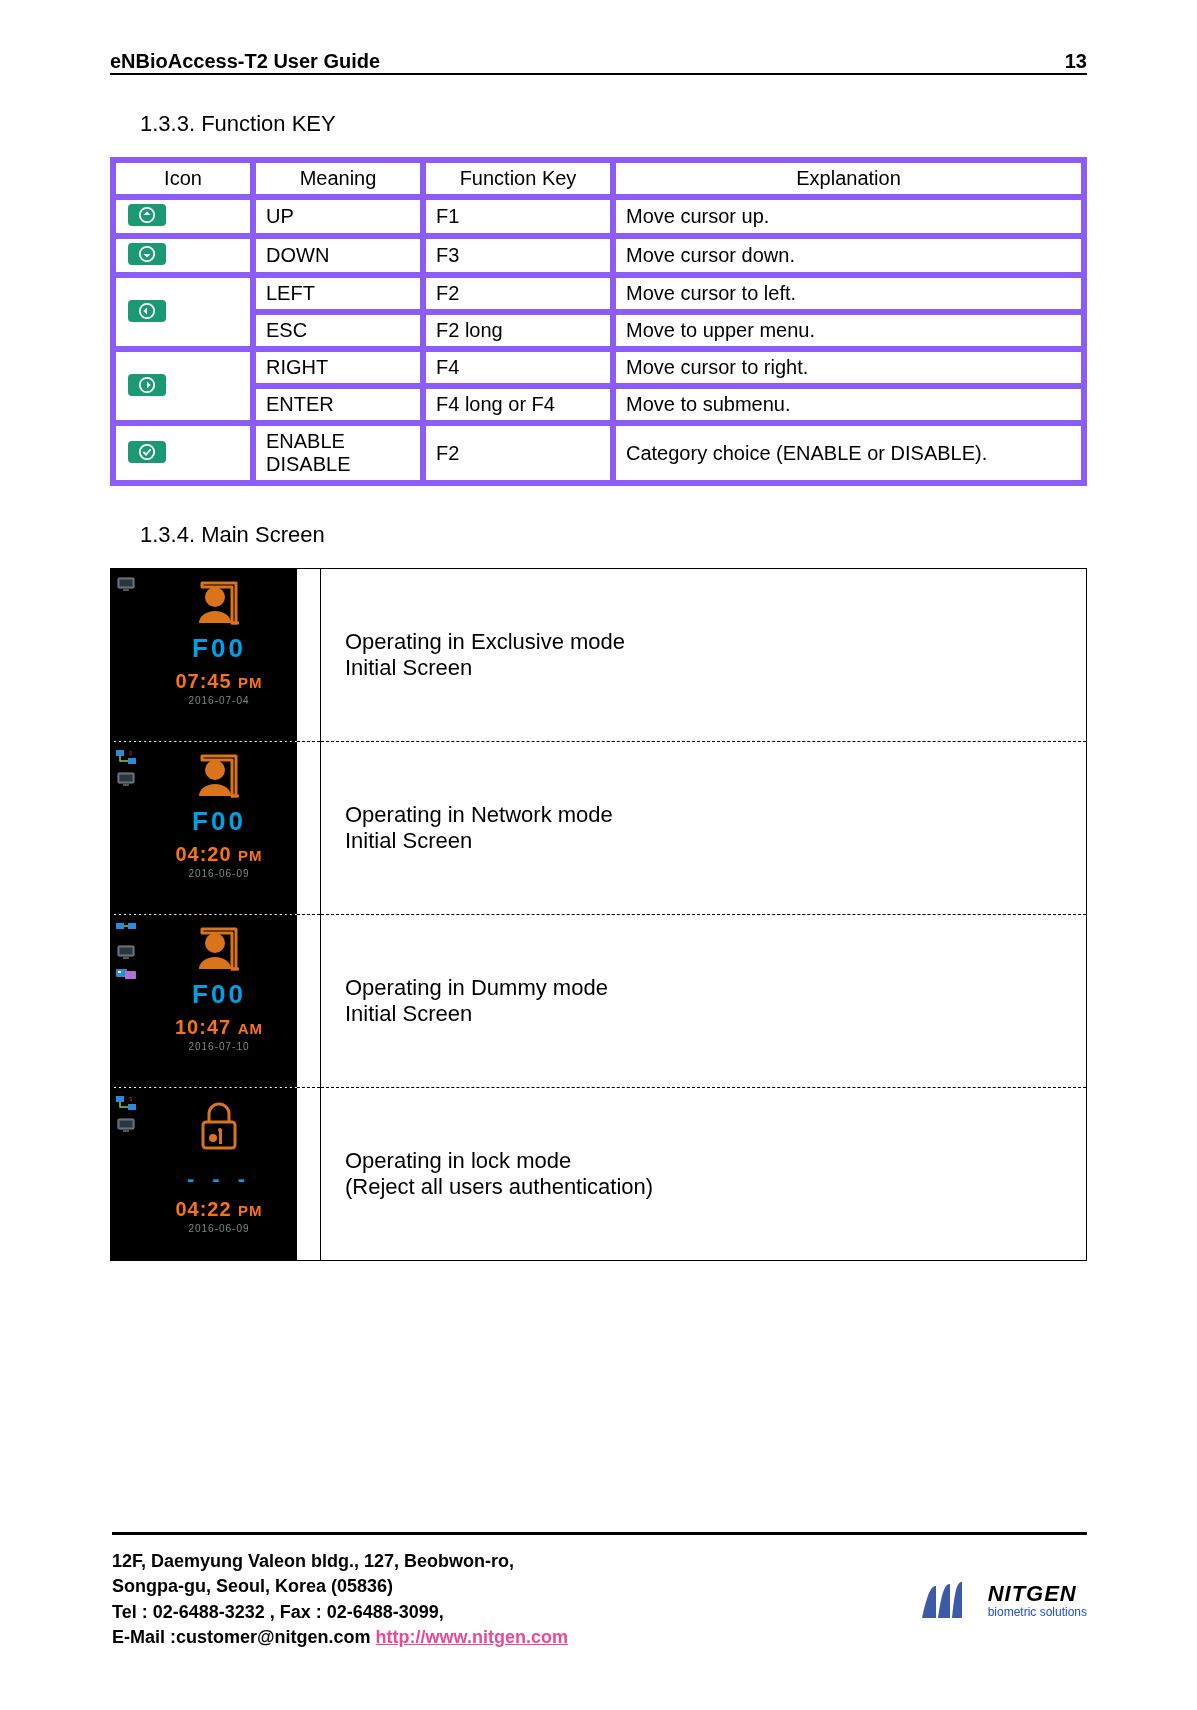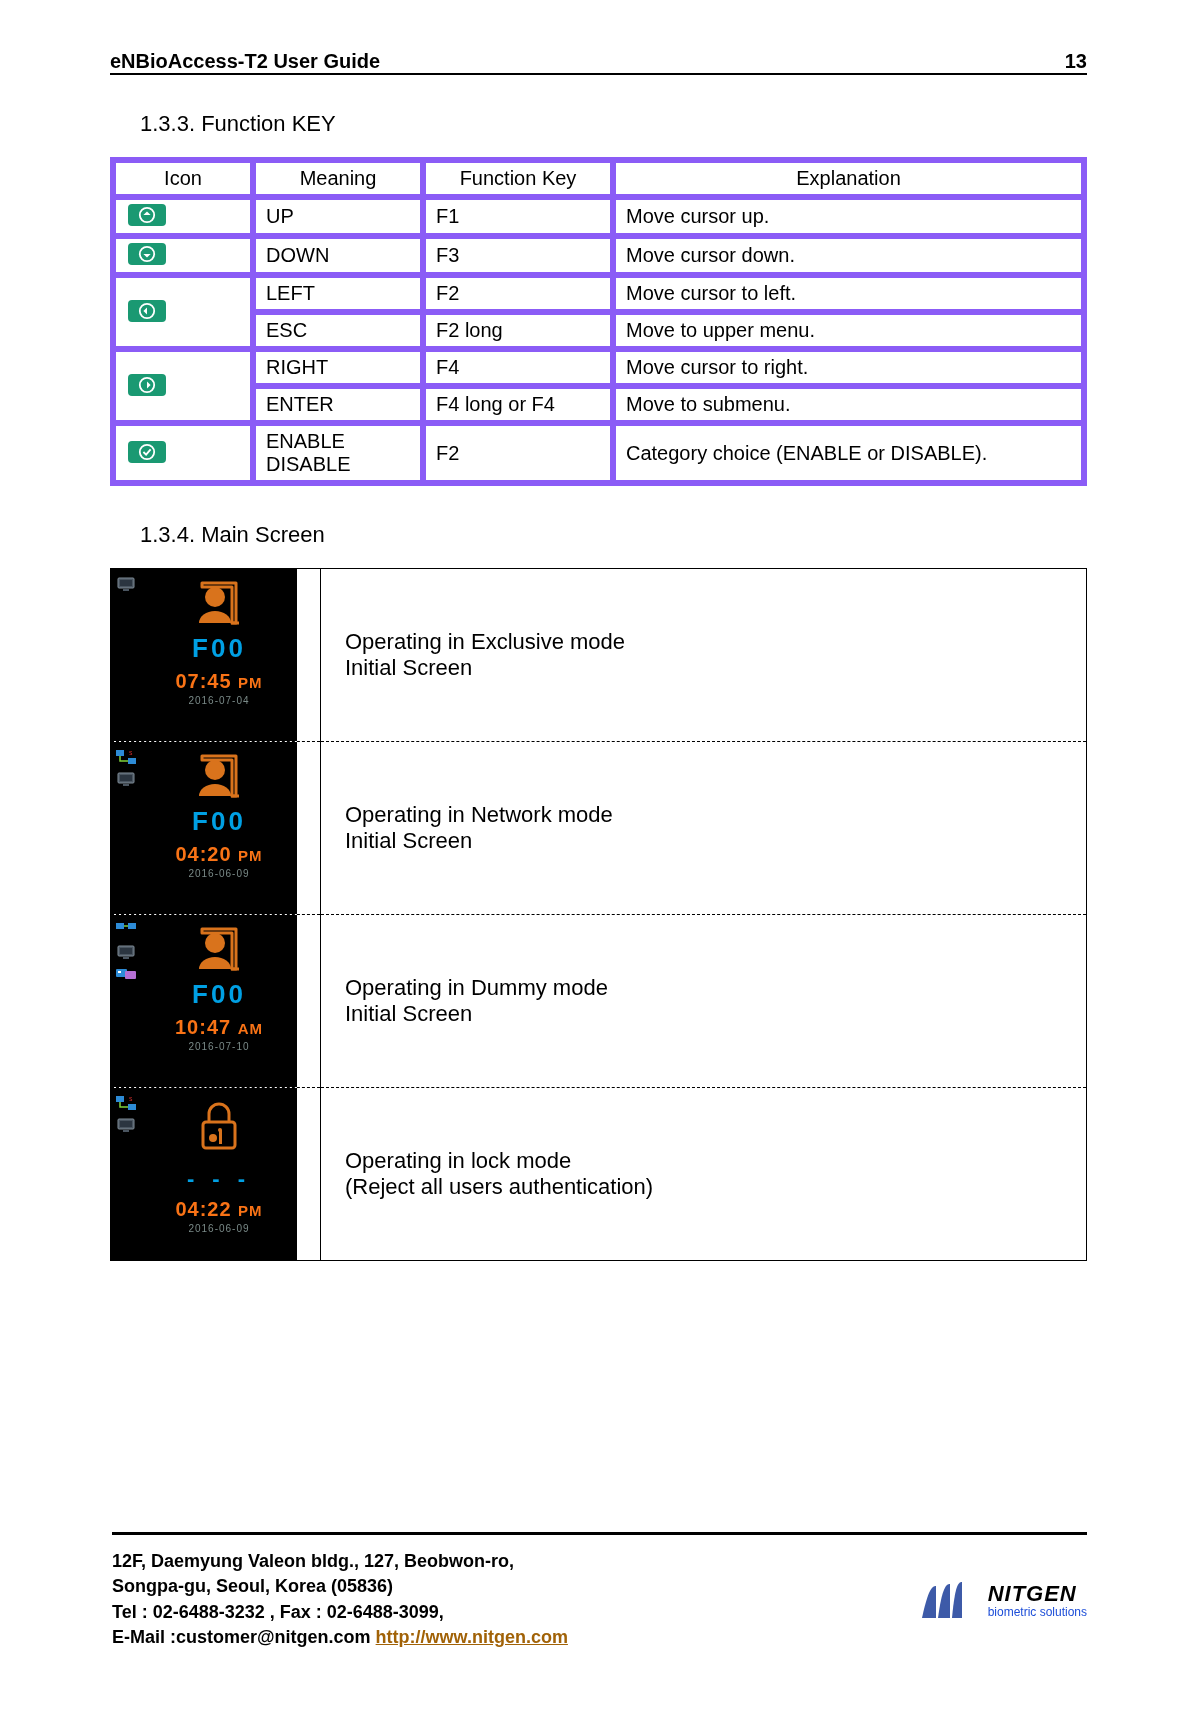--- a/index.html
+++ b/index.html
@@ -94,21 +94,21 @@
 
 .footer {
   position: absolute;
   bottom: 60px;
   left: 112px;
   right: 110px;
 }
 .footer-hr { border: none; border-top: 3px solid #000; margin-bottom: 14px; }
 .footer-content { display: flex; justify-content: space-between; align-items: center; }
 .footer-text { font-size: 18px; font-weight: bold; line-height: 1.4; }
-.footer-text a { color: #a16207; text-decoration: underline; }
+.footer-text a { color: #ec4899; text-decoration: underline; }
 .logo { display:flex; align-items:center; gap:24px; }
 .logo-text { font-weight: 900; font-style: italic; letter-spacing: 1px; font-size: 22px; font-family: Arial, sans-serif; }
 .logo-sub { font-size: 12px; color:#1d4ed8; font-style: normal; font-weight: normal; letter-spacing:0; margin-top:-2px; }
 .logo svg { display:block; }
 </style>
 </head>
 <body>
 
 <div class="header-row">
   <div class="header-title">eNBioAccess-T2 User Guide</div>

